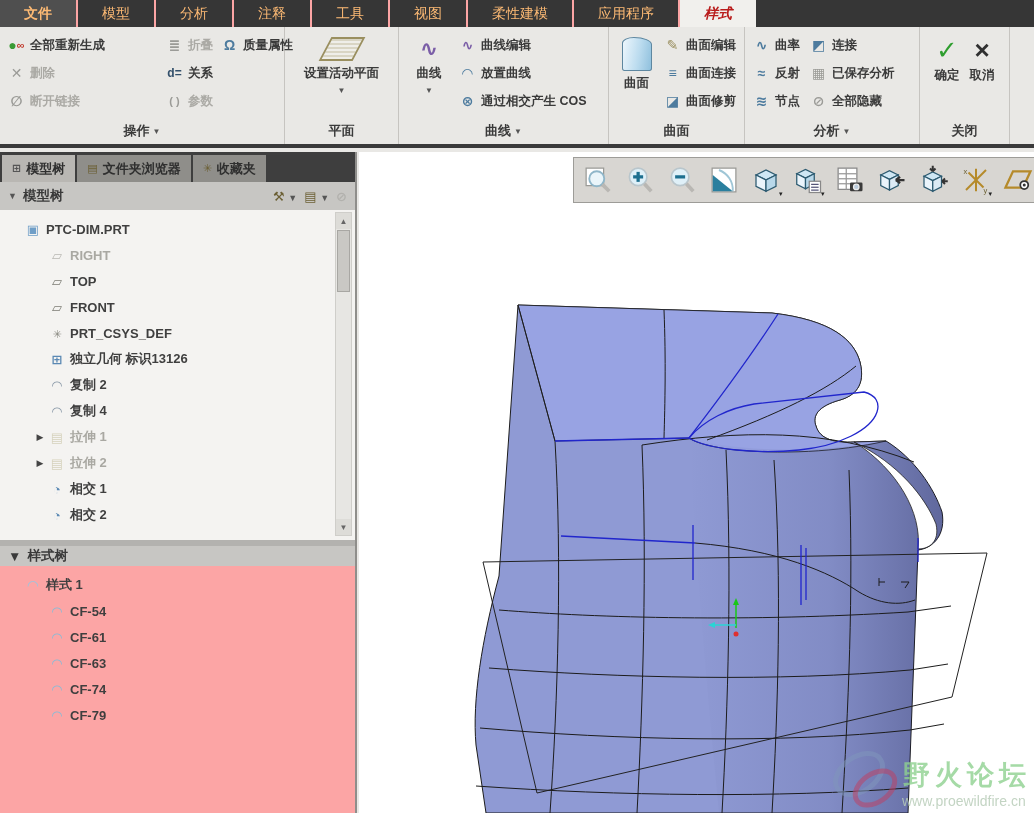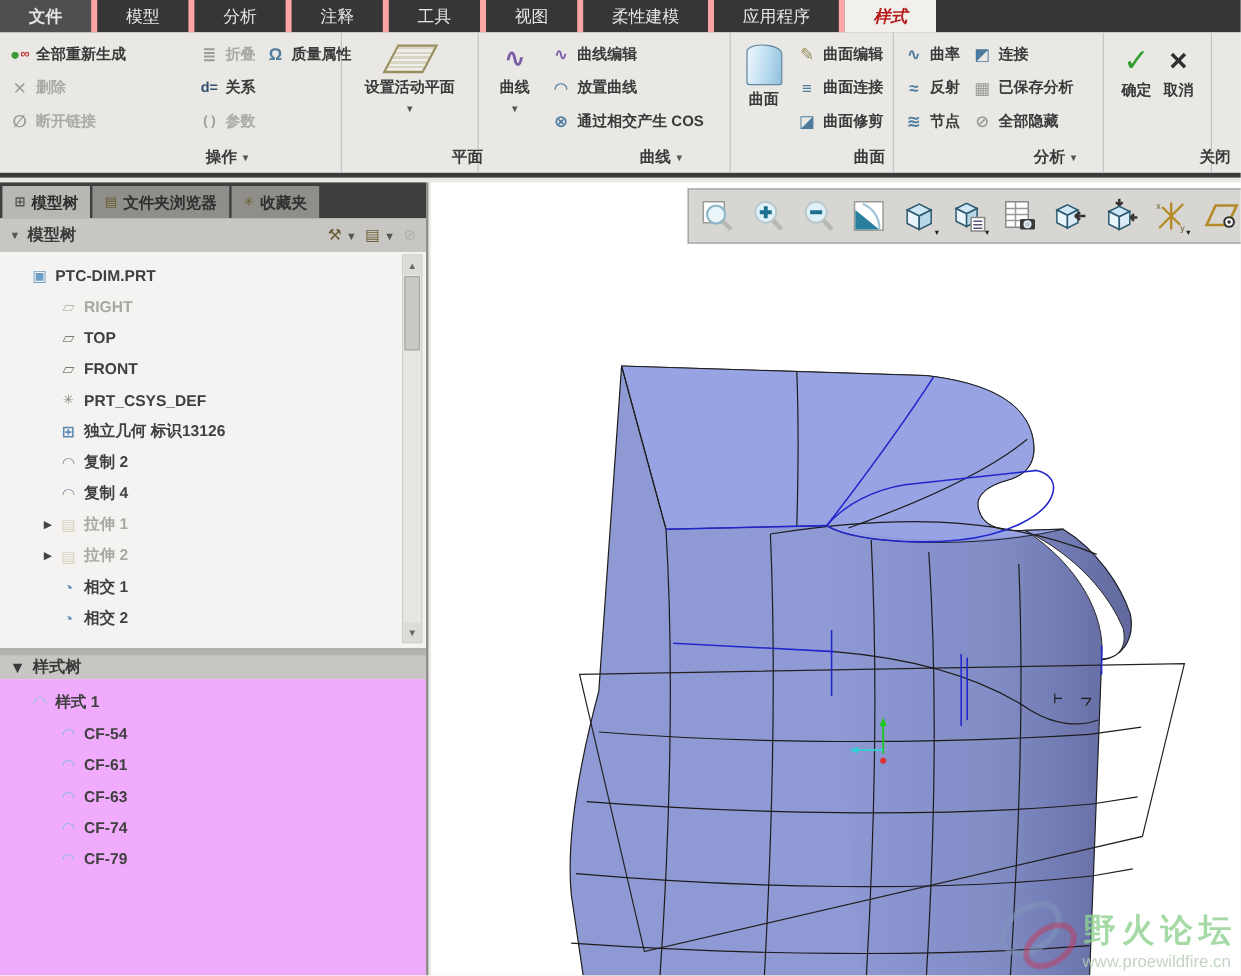--- a/index.html
+++ b/index.html
@@ -4,31 +4,31 @@
 <style>
   * { margin:0; padding:0; box-sizing:border-box; }
   html,body { width:1034px; height:813px; overflow:hidden;
     font-family:"Liberation Sans","DejaVu Sans",sans-serif; background:#fff; }
   .window { position:relative; width:1034px; height:813px; background:#e9e8e5; }
 
   
   .topbar { position:absolute; left:0; top:0; width:1034px; height:27px;
     background:#363636; display:flex; align-items:stretch; }
   .toptab { padding:0 24px; display:flex; align-items:center; font-size:14px;
-    color:#e5e5e5; border-right:5px solid #fca5a5; cursor:default; white-space:nowrap; }
+    color:#fdba74; border-right:2px solid #fca5a5; cursor:default; white-space:nowrap; }
   .toptab.file { background:#4f4f4f; font-weight:bold; }
   .toptab.active { background:#f1f0ed; color:#b91c1c; font-style:italic; font-weight:bold; border-right:none; }
 
   
   .ribbon { position:absolute; left:0; top:27px; width:1034px; height:121px;
     background:#e9e8e5; display:flex; border-bottom:4px solid #3a3a3a; }
   .rgroup { position:relative; height:100%; border-right:1px solid #c6c4c0; padding:4px 4px 26px 4px; }
   .rgroup-label { position:absolute; left:0; bottom:0; width:100%; height:26px;
     display:flex; align-items:center; justify-content:center; gap:3px;
-    font-size:13px; font-weight:bold; color:#3a3a3a;margin-left:48px; }
+    font-size:13px; font-weight:bold; color:#3a3a3a; }
   .dropdown-arrow { font-size:8px; color:#555; }
   .sbtn { display:flex; align-items:center; gap:5px; font-size:12.5px; font-weight:bold;
     color:#3a3a3a; height:28px; padding:0 4px; white-space:nowrap; cursor:default; }
   .sbtn.disabled { color:#abaaa5; }
   .gicon { display:inline-flex; width:17px; height:17px; align-items:center; justify-content:center;
     font-size:14px; line-height:1; }
   .bigbtn { display:flex; flex-direction:column; align-items:center; justify-content:flex-start;
     gap:4px; padding-top:6px; font-size:12.5px; font-weight:bold; color:#3a3a3a; cursor:default; }
 
   .g-operations { width:285px; }
@@ -80,21 +80,21 @@
   .ic-intersect::before{content:"◔";color:#5b89b4}
   .ic-style::before{content:"◠";color:#9ec4dd;font-size:14px}
   .ic-cf::before{content:"◠";color:#86bcd8}
   .scrollbar { position:absolute; right:3px; top:2px; width:17px; height:324px; background:#e7e6e3; border:1px solid #cfceca; }
   .sb-btn { height:16px; display:flex; align-items:center; justify-content:center; font-size:8px; color:#666;
     background:#dddcd8; }
   .sb-btn.down { position:absolute; bottom:0; left:0; right:0; }
   .sb-thumb { position:absolute; top:17px; left:1px; right:1px; height:62px; background:#c9c8c4; border:1px solid #a8a7a3; }
   .stylehead { height:26px; background:#c7c6c3; display:flex; align-items:center; padding:0 8px;
     font-size:13.5px; font-weight:bold; color:#3a3a3a; gap:6px; border-top:6px solid #b3b2af; }
-  .stylearea { flex:1; background:#f0abfc; padding:6px 20px 0 4px; }
+  .stylearea { flex:1; background:#fca5a5; padding:6px 20px 0 4px; }
 
   
   .viewport { position:absolute; left:359px; top:152px; width:675px; height:661px; background:#ffffff; overflow:hidden; }
   .vtoolbar { position:absolute; left:214px; top:5px; height:46px; width:470px;
     background:#d8d6d2; border:1px solid #9d9c98; display:flex; align-items:center; gap:9px; padding:0 8px; }
   .vtb { position:relative; width:34px; height:34px; display:flex; align-items:center; justify-content:center; cursor:default; }
   .vtb svg { width:30px; height:30px; }
   .vtb .corner { position:absolute; right:0px; bottom:-1px; font-size:7px; color:#222; }
   .modelsvg { position:absolute; left:0; top:0; width:675px; height:661px; }
 </style>

